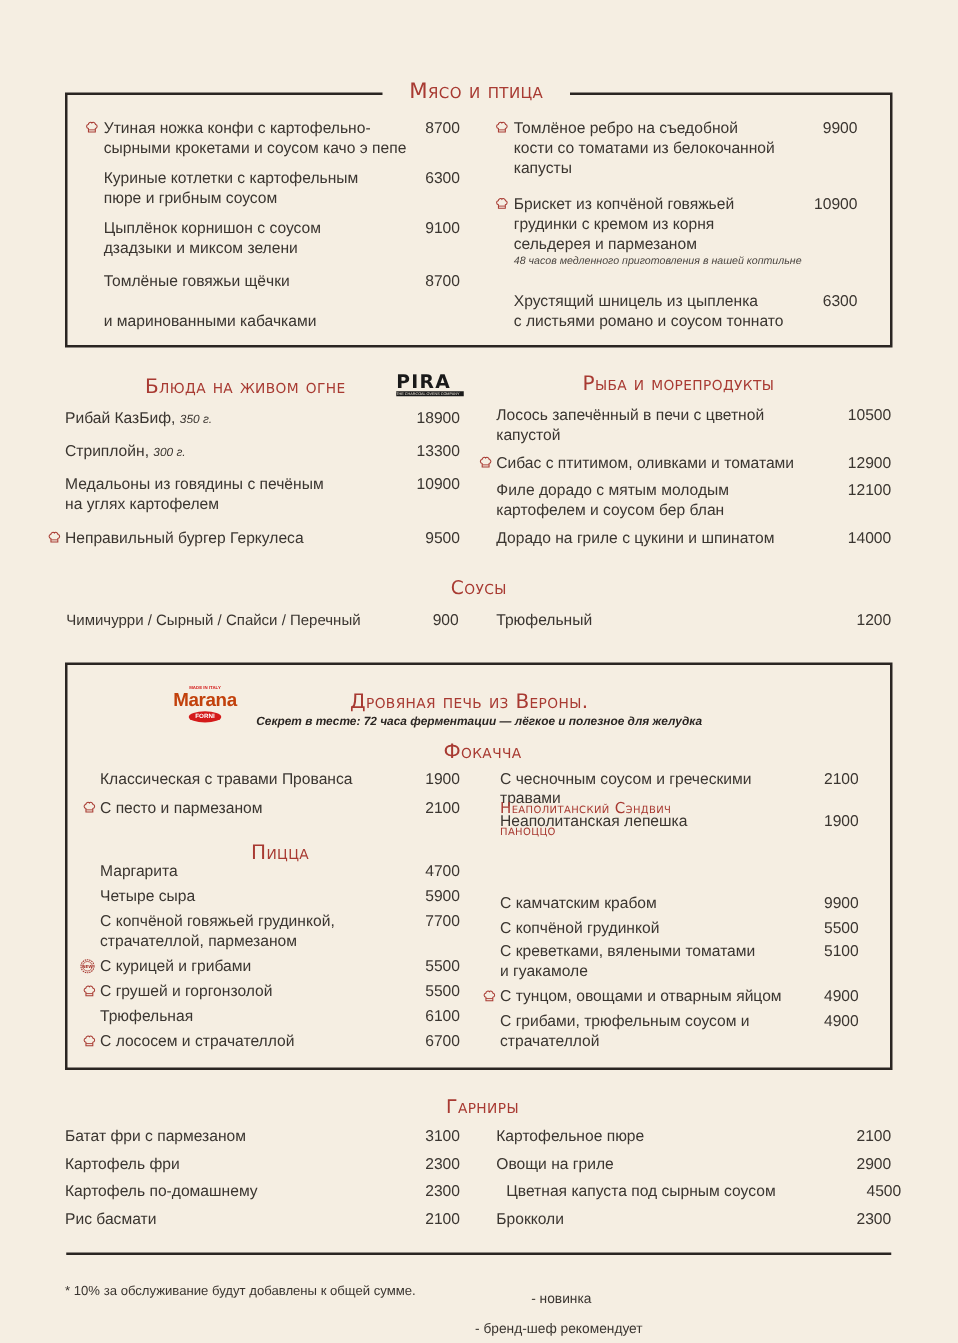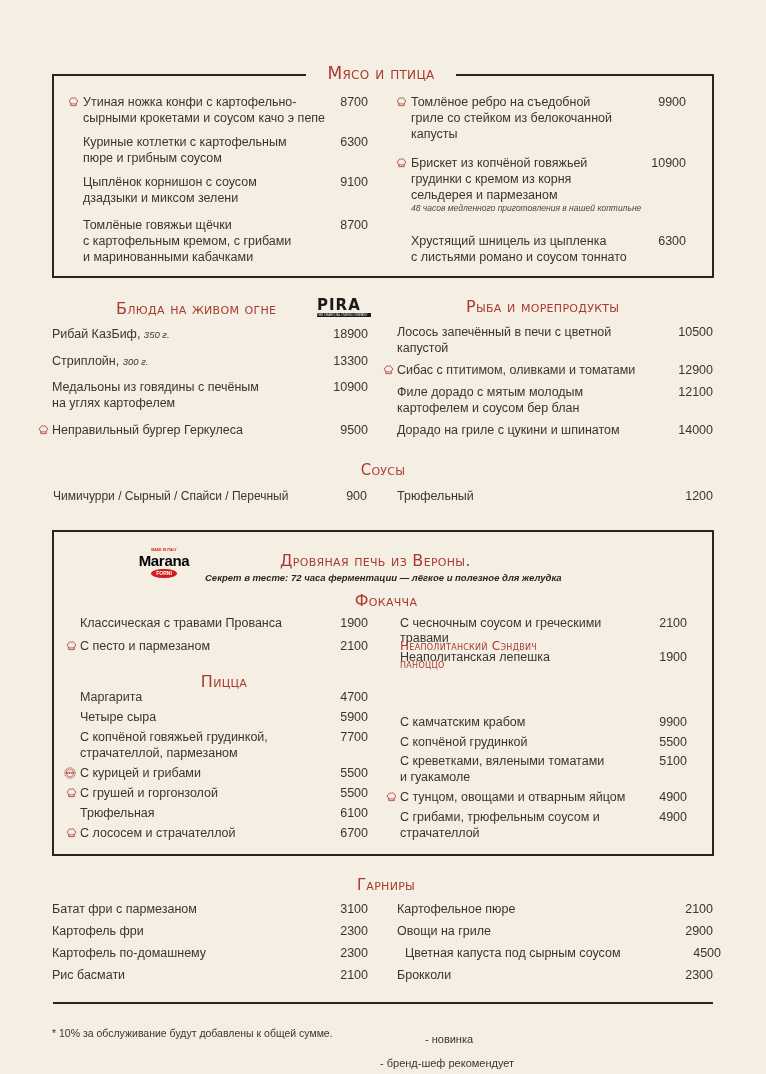--- a/index.html
+++ b/index.html
@@ -54,31 +54,30 @@
   <span class="name" style="top:16px;">пюре и грибным соусом</span>
   <span class="price">6300</span>
 </div>
 <div class="item" style="left:83px; top:174px; width:285px; height:34px;">
   <span class="name">Цыплёнок корнишон с соусом</span>
   <span class="name" style="top:16px;">дзадзыки и миксом зелени</span>
   <span class="price">9100</span>
 </div>
 <div class="item" style="left:83px; top:217px; width:285px; height:50px;">
   <span class="name">Томлёные говяжьи щёчки</span>
-  <span class="name" style="top:16px;">с картофельным кремом, с грибами</span>
   <span class="name" style="top:32px;">и маринованными кабачками</span>
   <span class="price">8700</span>
 </div>
 
 <div class="item" style="left:396px; top:94px; width:290px; height:50px;">
   <svg class="ic" style="left:0; top:2px;">
       <use href="#chef"></use>
     </svg>
   <span class="name" style="left:15px;">Томлёное ребро на съедобной</span>
-  <span class="name" style="left:15px; top:16px;">гриле со стейком из белокочанной</span>
+  <span class="name" style="left:15px; top:16px;">кости со томатами из белокочанной</span>
   <span class="name" style="left:15px; top:32px;">капусты</span>
   <span class="price">9900</span>
 </div>
 <div class="item" style="left:396px; top:155px; width:290px; height:62px;">
   <svg class="ic" style="left:0; top:2px;">
       <use href="#chef"></use>
     </svg>
   <span class="name" style="left:15px;">Брискет из копчёной говяжьей</span>
   <span class="name" style="left:15px; top:16px;">грудинки с кремом из корня</span>
   <span class="name" style="left:15px; top:32px;">сельдерея и пармезаном</span>
@@ -147,21 +146,21 @@
   <span class="price">900</span>
 </div>
 <div class="item" style="left:397px; top:488px; width:316px; height:16px;">
   <span class="name">Трюфельный</span>
   <span class="price">1200</span>
 </div>
 
 <div class="box" style="left:52px; top:530px; width:662px; height:326px;"></div>
 <div class="abs" style="left:134px; top:548px; width:60px; height:36px; text-align:center;">
   <div style="font-size:3.5px; color:#d41a1a; font-weight:bold; line-height:5px;">MADE IN ITALY</div>
-  <div style="font-family:'Liberation Sans',sans-serif; font-weight:bold; font-size:15px; color:#000000; line-height:15px; letter-spacing:-0.3px;">Marana</div>
+  <div style="font-family:'Liberation Sans',sans-serif; font-weight:bold; font-size:15px; color:#c2410c; line-height:15px; letter-spacing:-0.3px;">Marana</div>
   <div style="margin:1px auto 0; width:26px; height:9px; border-radius:50%; background:#d41a1a; color:#fff; font-size:5px; line-height:9px; font-weight:bold;">FORNI</div>
 </div>
 <div class="abs title" style="left:280px; top:551px; font-size:16px;">Дровяная печь из Вероны.</div>
 <div class="abs" style="left:205px; top:572px; font-size:9.5px; font-style:italic; font-weight:bold; color:#2a2522; white-space:nowrap;">Секрет в тесте: 72 часа ферментации — лёгкое и полезное для желудка</div>
 
 <div class="abs title" style="left:0; width:772px; text-align:center; top:591px; font-size:16px;">Фокачча</div>
 <div class="item" style="left:80px; top:615px; width:288px; height:16px;">
   <span class="name" style="white-space:nowrap;">Классическая с травами Прованса</span>
   <span class="price">1900</span>
 </div>

